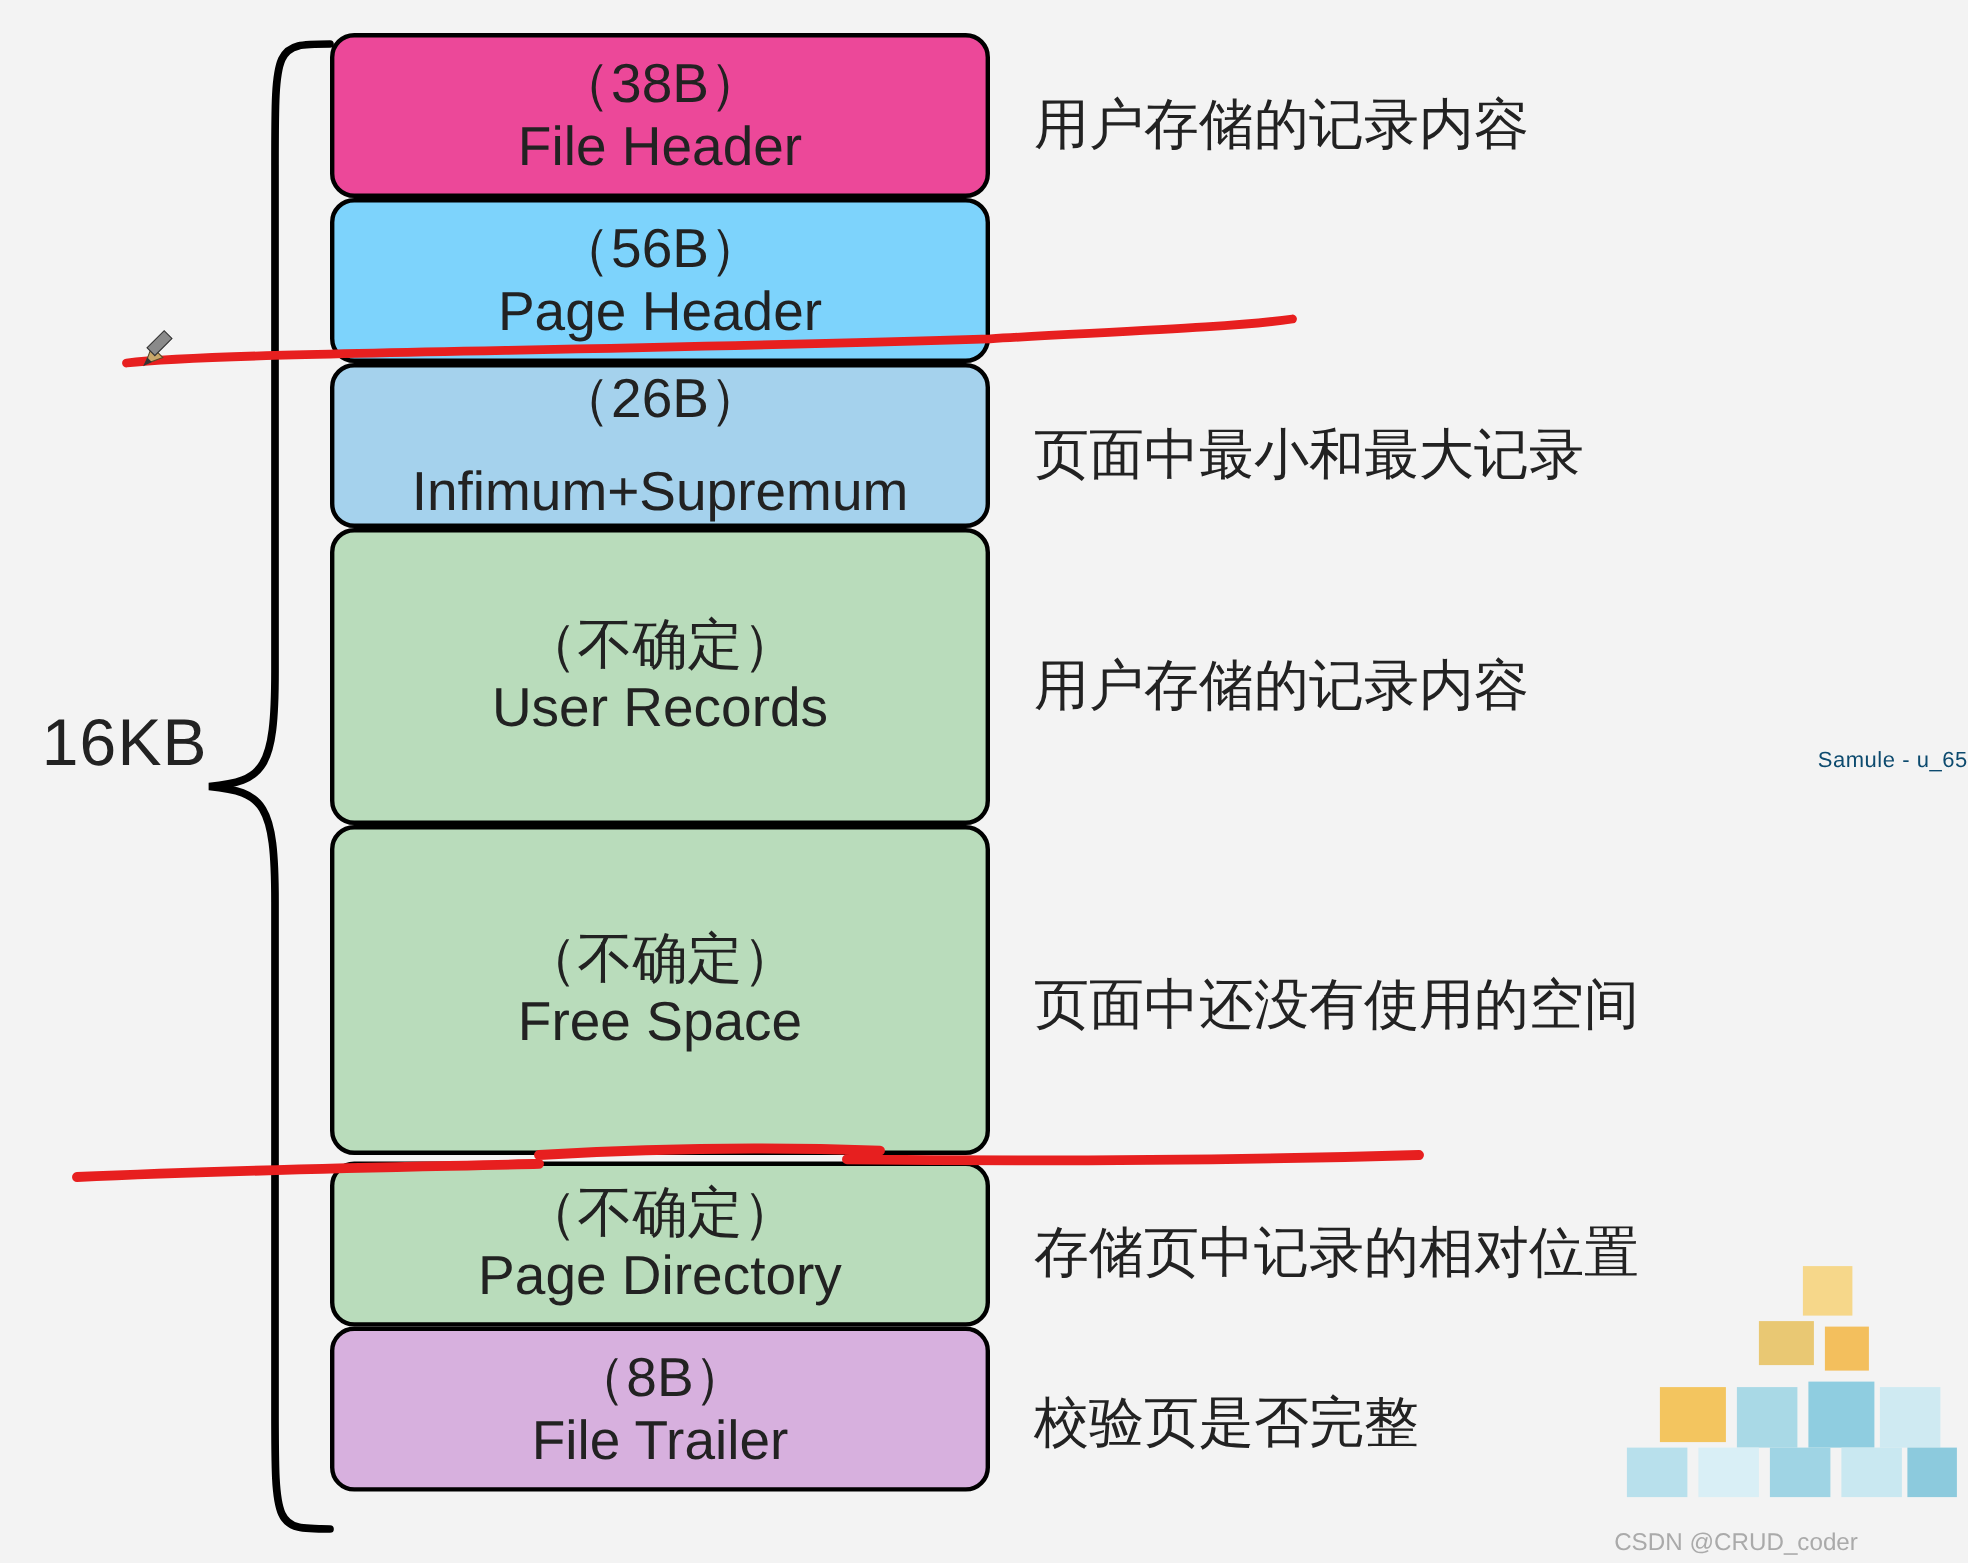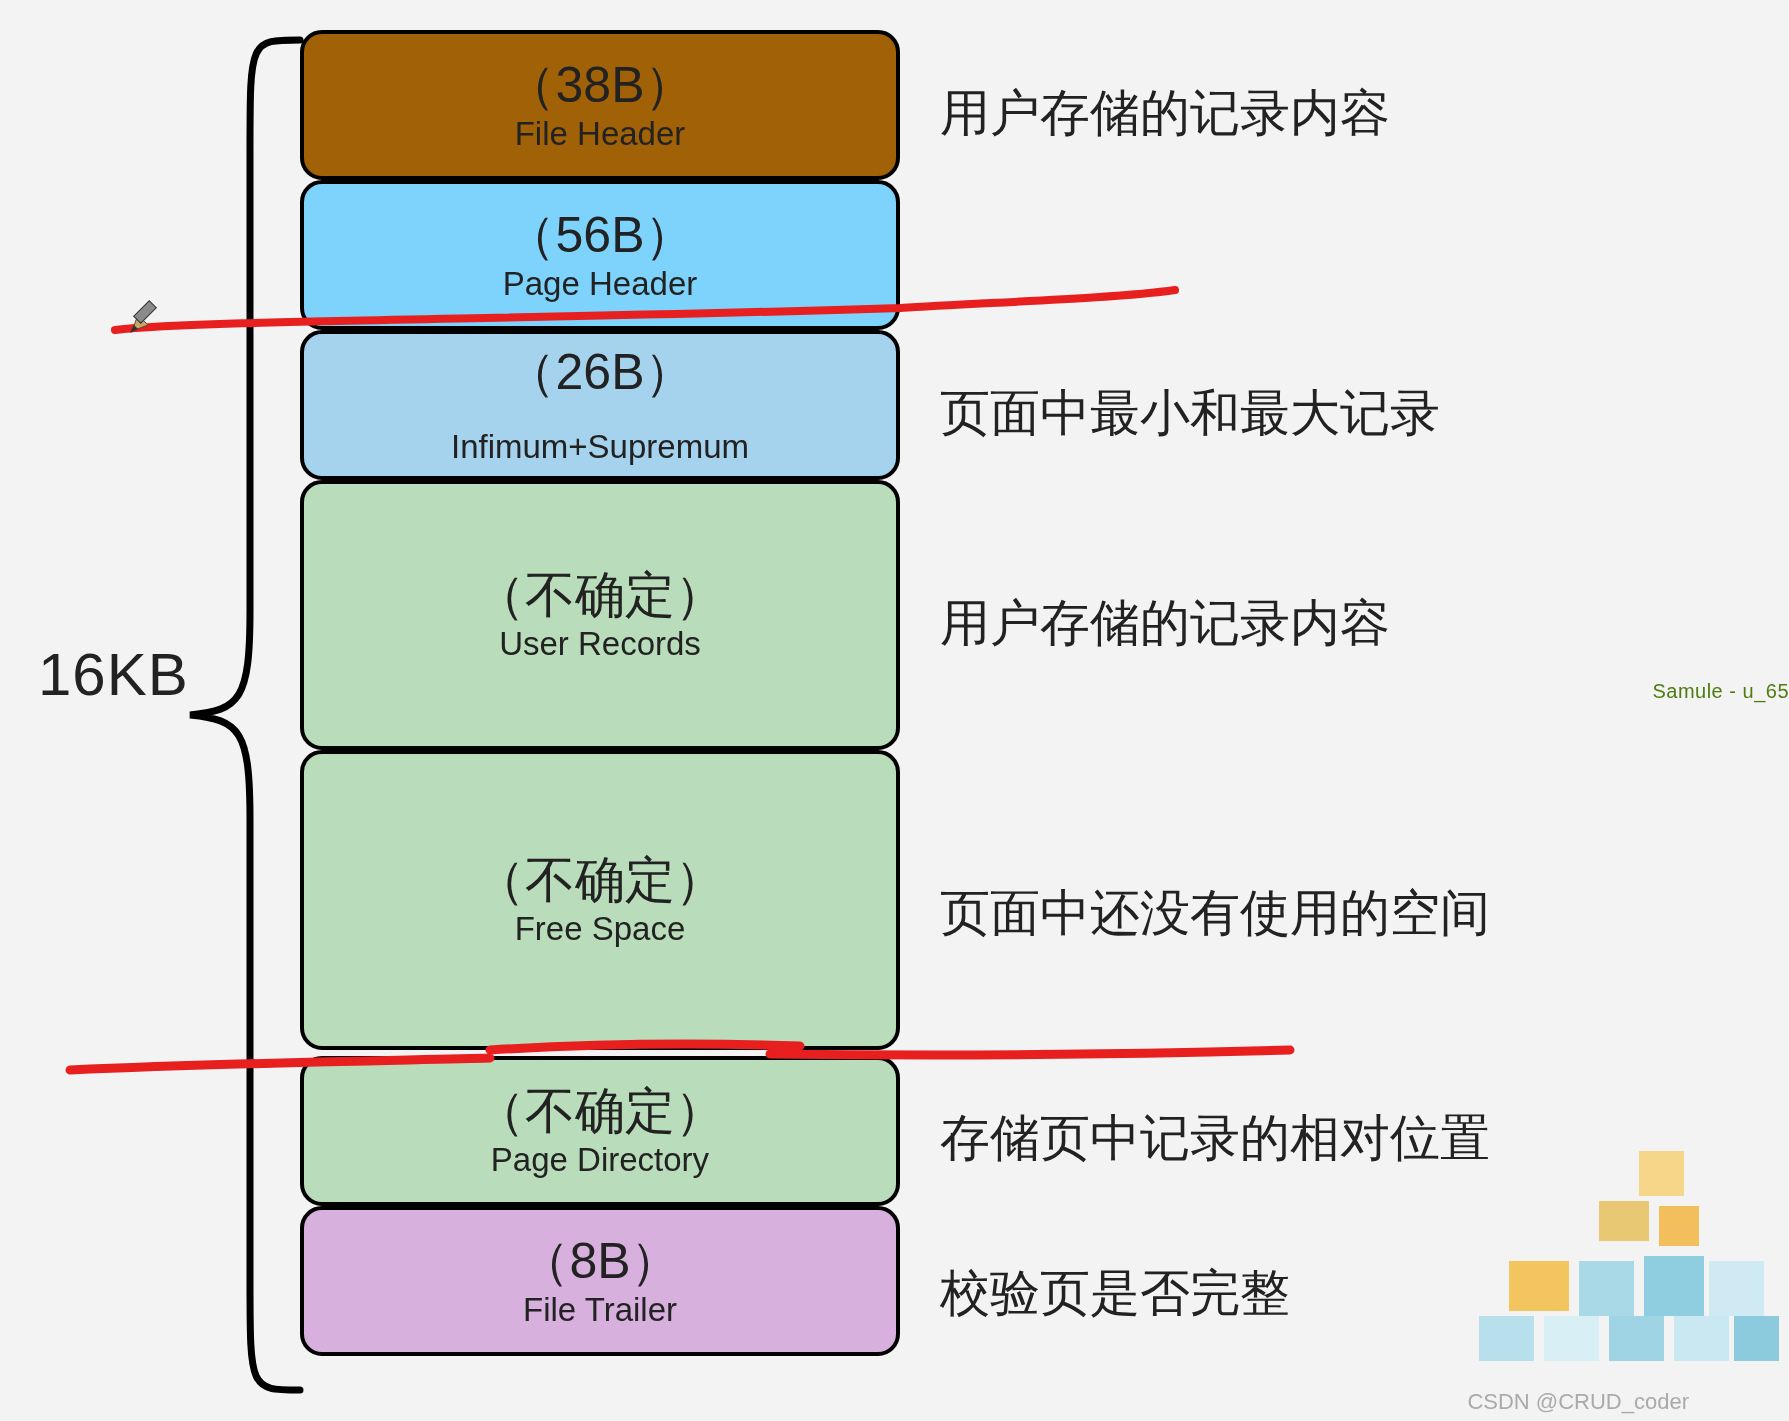--- a/index.html
+++ b/index.html
@@ -47,23 +47,23 @@
     border-radius: 22px;
     display: flex;
     flex-direction: column;
     align-items: center;
     justify-content: center;
     text-align: center;
     color: #222;
     line-height: 1.15;
   }
   .block .size { font-size: 50px; }
-  .block .name { font-size: 33px; }
-
-  .b0 { background:#a16207; height:150px; }
+  .block .name { font-size: 50px; }
+
+  .b0 { background:#ec4899; height:150px; }
   .b1 { background:#7dd3fc; height:150px; }
   .b2 { background:#a5d2ed; height:150px;gap:27px; }
   .b3 { background:#b9dcbb; height:270px; }
   .b4 { background:#b9dcbb; height:300px; }
   .b5 { background:#b9dcbb; height:150px; margin-top:6px; }
   .b6 { background:#d7b0de; height:150px; }
 
   
   .desc {
     position: absolute;
@@ -82,21 +82,21 @@
     left: 128px;
     top: 295px;
   }
 
   
   .wm-right {
     position:absolute;
     right: 0;
     top: 680px;
     font-size: 20px;
-    color:#4d7c0f;
+    color:#0c4a6e;
     letter-spacing:0.5px;
   }
 
   
   .wm-bottom {
     position:absolute;
     right: 100px;
     bottom: 6px;
     font-size: 22px;
     color:#aaa;

